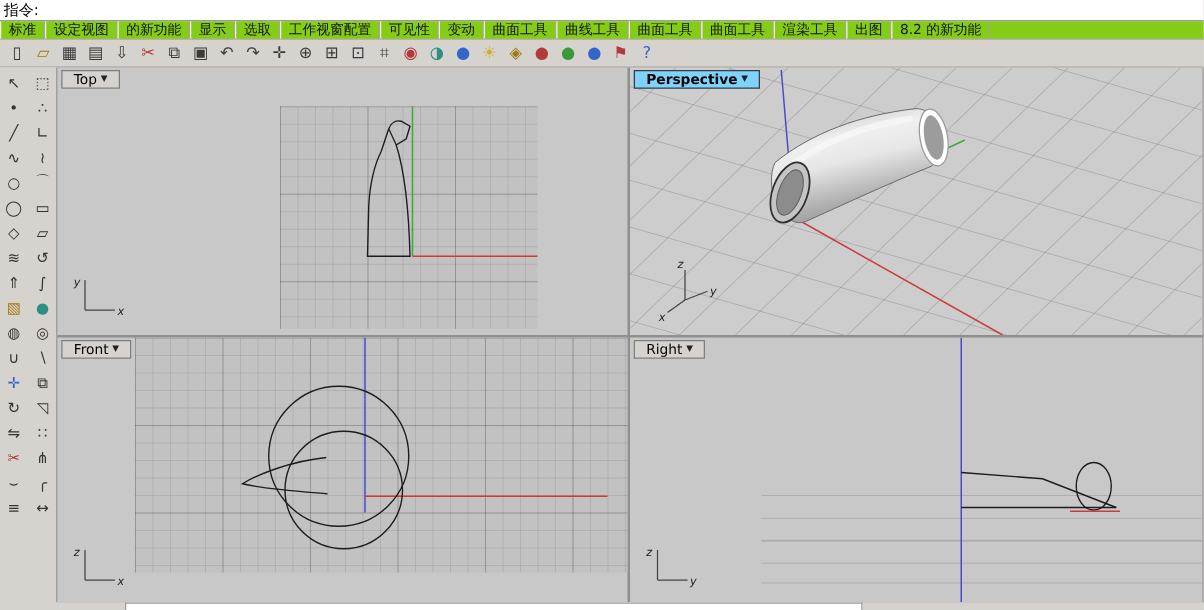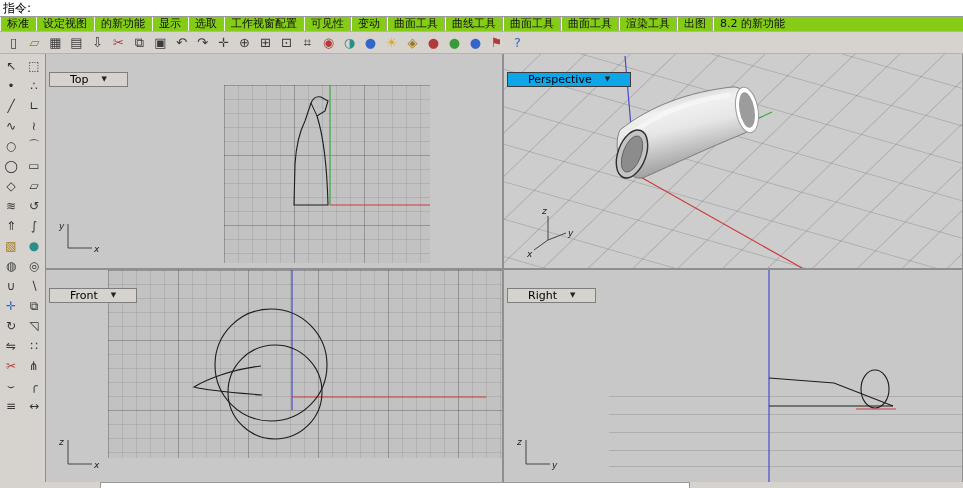--- a/index.html
+++ b/index.html
@@ -26,24 +26,24 @@
     display:grid; grid-template-columns:repeat(2,21px); grid-auto-rows:19px;
     justify-content:center; gap:1px 2px; padding-top:2px; overflow:hidden; }
   .sb-icon { display:flex; align-items:center; justify-content:center; font-size:12px; color:#333; cursor:default; }
 
   .viewports { flex:1; display:grid; grid-template-columns:456px 458px;
     grid-template-rows:214px 212px; gap:2px; background:#8f8f8f; }
   .viewport { position:relative; background:#c8c8c8; overflow:hidden; }
   .viewport .overlay { position:absolute; inset:0; width:100%; height:100%; }
 
   .vp-tab { position:absolute; top:2px; left:3px; z-index:6; display:flex; align-items:center;
-    gap:13px; background:#d6d3ce; border:1px solid #7e7e7e; height:15px; padding:0 20px;
-    font-size:11px; line-height:13px; color:#000; cursor:default;margin-top:16px; }
+    gap:3px; background:#d6d3ce; border:1px solid #7e7e7e; height:15px; padding:0 9px;
+    font-size:11px; line-height:13px; color:#000; cursor:default; }
   .vp-tab .arrow { font-size:7px; color:#222; }
-  .vp-tab.selected { font-weight:normal; border-color:#3c3c3c; background:#0ea5e9; }
+  .vp-tab.selected { font-weight:bold; border-color:#3c3c3c; background:#7dd3fc; }
 
   .grid2d { position:absolute; background-color:#c2c2c2;
     background-image:
       linear-gradient(to right, rgba(0,0,0,0.16) 1px, transparent 1px),
       linear-gradient(to bottom, rgba(0,0,0,0.16) 1px, transparent 1px),
       linear-gradient(to right, rgba(0,0,0,0.09) 1px, transparent 1px),
       linear-gradient(to bottom, rgba(0,0,0,0.09) 1px, transparent 1px);
     background-size:70px 70px, 70px 70px, 14px 14px, 14px 14px; }
   .top-grid   { left:178px; top:31px;  width:206px; height:178px; }
   .front-grid { left:62px;  top:0;     width:394px; height:188px; }

